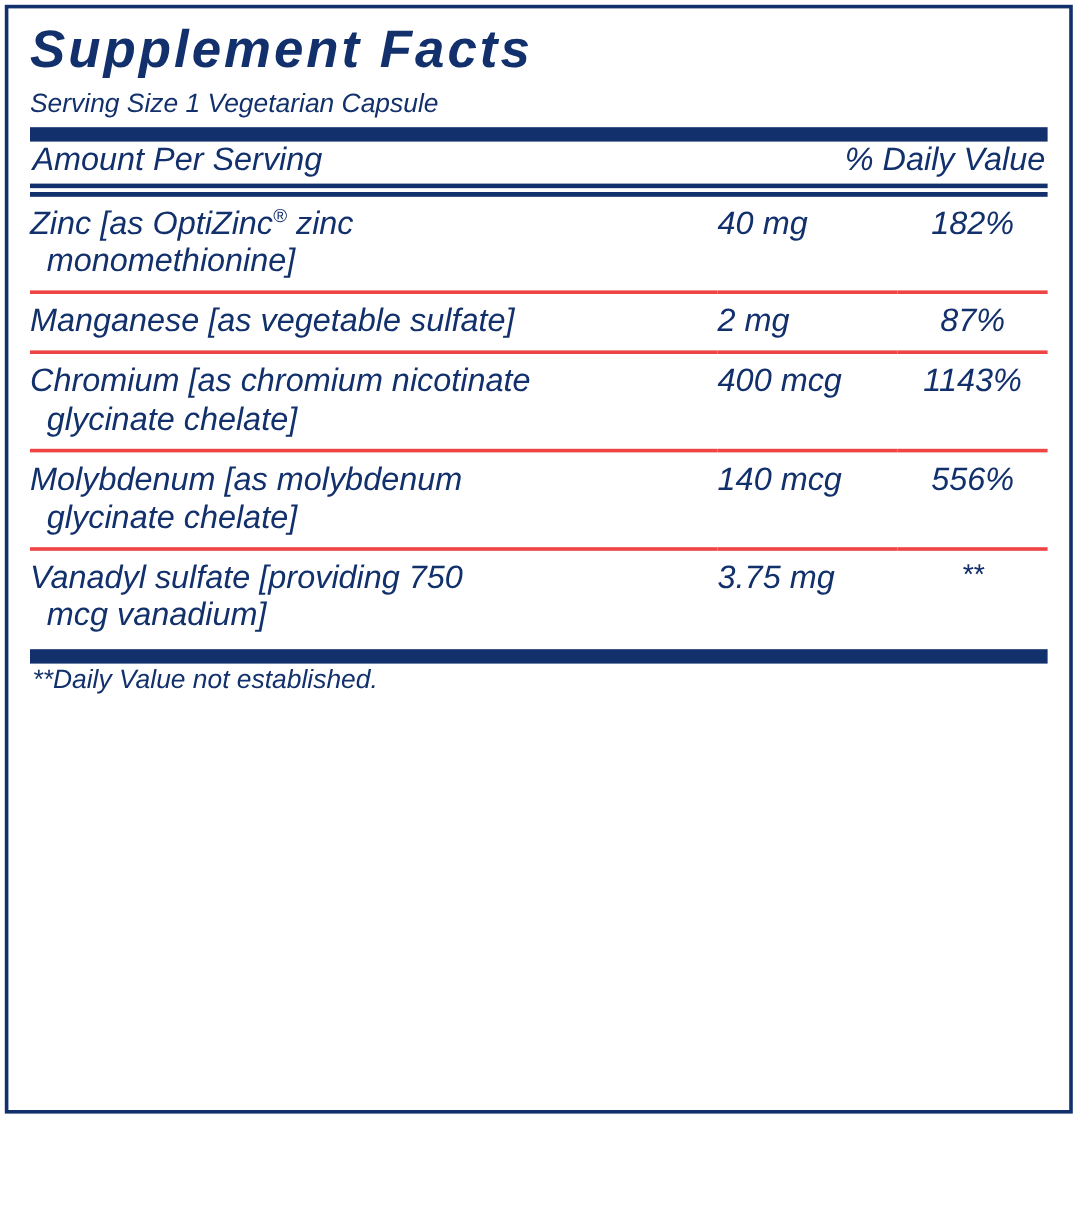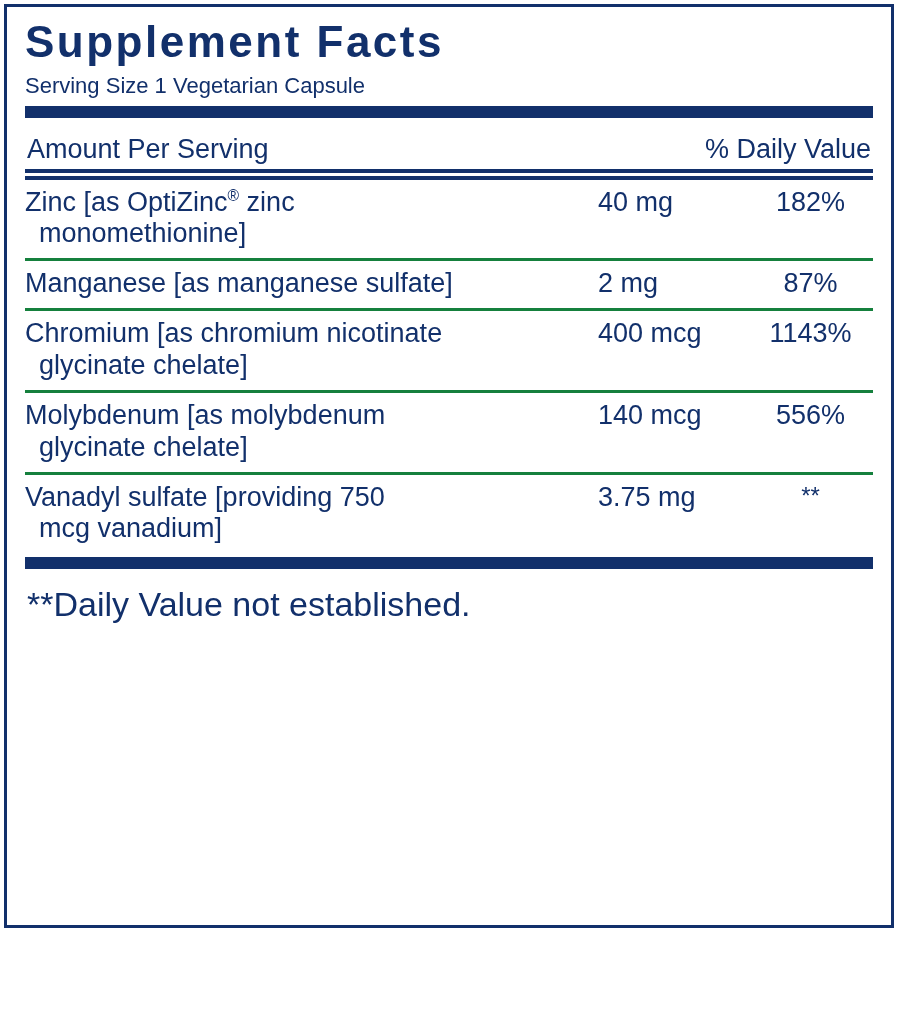--- a/index.html
+++ b/index.html
@@ -11,20 +11,21 @@
     width: 898px;
     height: 1024px;
     font-family: "Liberation Sans", sans-serif;
     color: #12306b;
   }
   .page {
     position: relative;
     width: 898px;
     height: 964px;
     box-sizing: border-box;
+    font-style: italic;
   }
   .panel {
     position: absolute;
     left: 4px;
     top: 4px;
     width: 890px;
     height: 924px;
     border: 3px solid #12306b;
     box-sizing: border-box;
     padding: 10px 18px 0 18px;
@@ -50,39 +51,39 @@
   .rule-bottom-thick {
     height: 12px;
     background: #12306b;
     margin: 4px 0 0 0;
   }
   .amount-header {
     display: flex;
     justify-content: space-between;
     align-items: baseline;
     font-size: 27px;
-    padding: 16px 2px 4px 2px;
+    padding: 0 2px 4px 2px;
   }
   .dbl {
     height: 4px;
     background: #12306b;
   }
   .dbl-gap {
     height: 3px;
     background: #ffffff;
   }
   table.nutr {
     width: 100%;
     border-collapse: collapse;
     font-size: 27px;
   }
   table.nutr td {
     vertical-align: top;
     padding: 7px 0 8px 0;
-    border-bottom: 3px solid #15803d;
+    border-bottom: 3px solid #ef4444;
     line-height: 1.18;
   }
   table.nutr tr:last-child td {
     border-bottom: none;
   }
   td.name {
     padding-left: 2px;
     padding-right: 6px;
     text-indent: 0;
   }
@@ -99,22 +100,22 @@
     width: 125px;
     text-align: center;
     white-space: nowrap;
     padding-right: 2px;
   }
   td.dv.stars {
     font-size: 24px;
     vertical-align: top;
   }
   .footnote {
-    font-size: 34px;
-    padding: 16px 0 0 2px;
+    font-size: 22px;
+    padding: 0 0 0 2px;
   }
   .other {
     position: absolute;
     left: 6px;
     top: 940px;
     width: 880px;
     font-size: 27px;
     line-height: 1.33;
     padding: 0 10px 0 10px;
     box-sizing: border-box;
@@ -153,21 +154,21 @@
             <span>Zinc [as OptiZinc</span><sup class="reg">®</sup><span> zinc</span>
             <span class="cont">monomethionine]</span>
           </td>
           <td class="amount">40 mg</td>
           <td class="dv">182%</td>
         </tr>
 
 
         <tr>
           <td class="name">
-            <span>Manganese [as manganese sulfate]</span>
+            <span>Manganese [as vegetable sulfate]</span>
           </td>
           <td class="amount">2 mg</td>
           <td class="dv">87%</td>
         </tr>
 
         <tr>
           <td class="name">
             <span>Chromium [as chromium nicotinate</span>
             <span class="cont">glycinate chelate]</span>
           </td>

